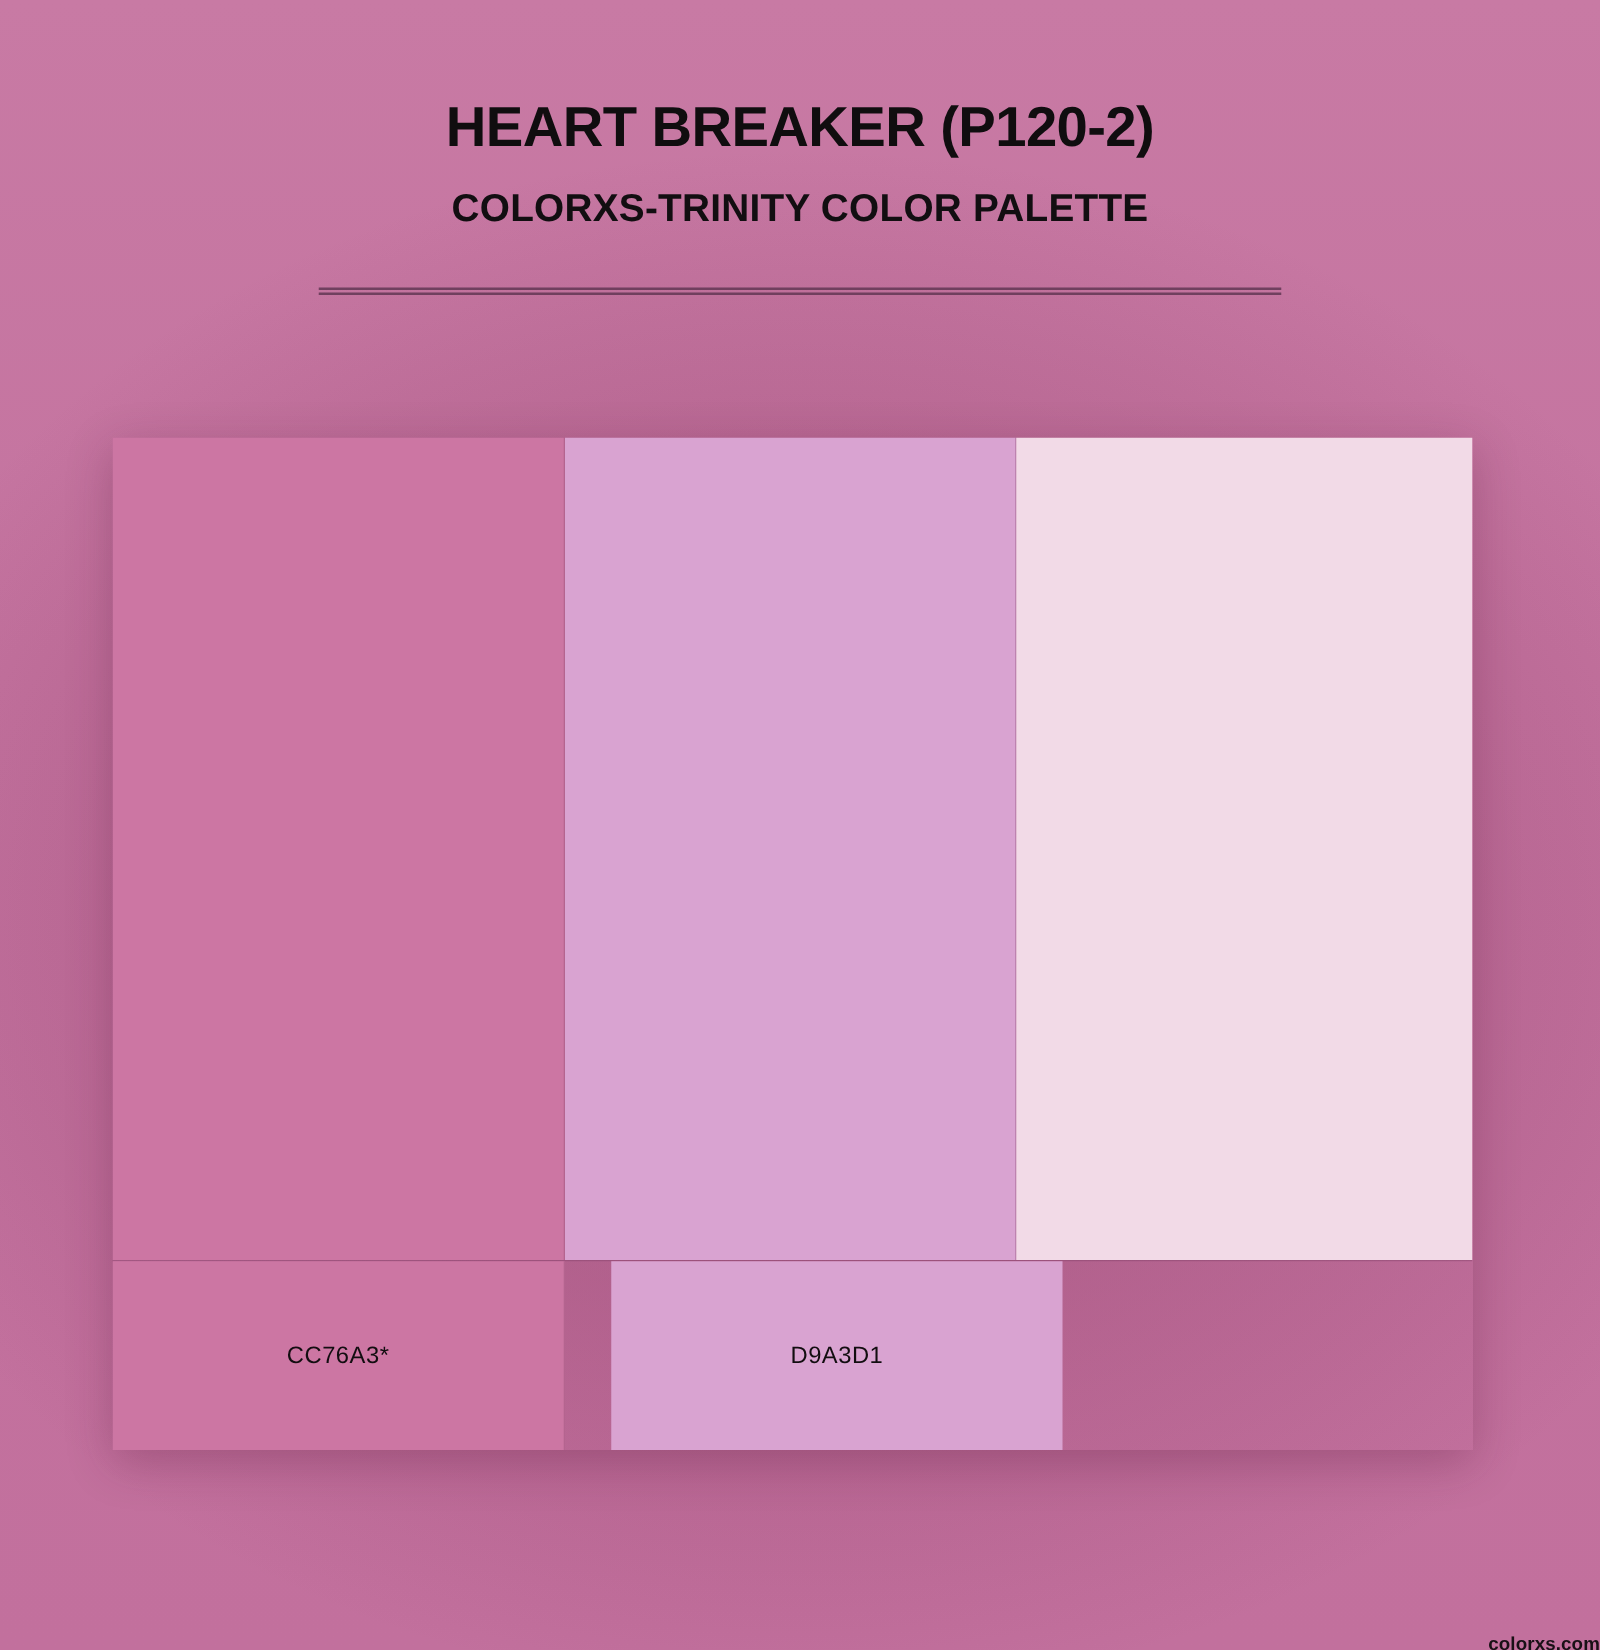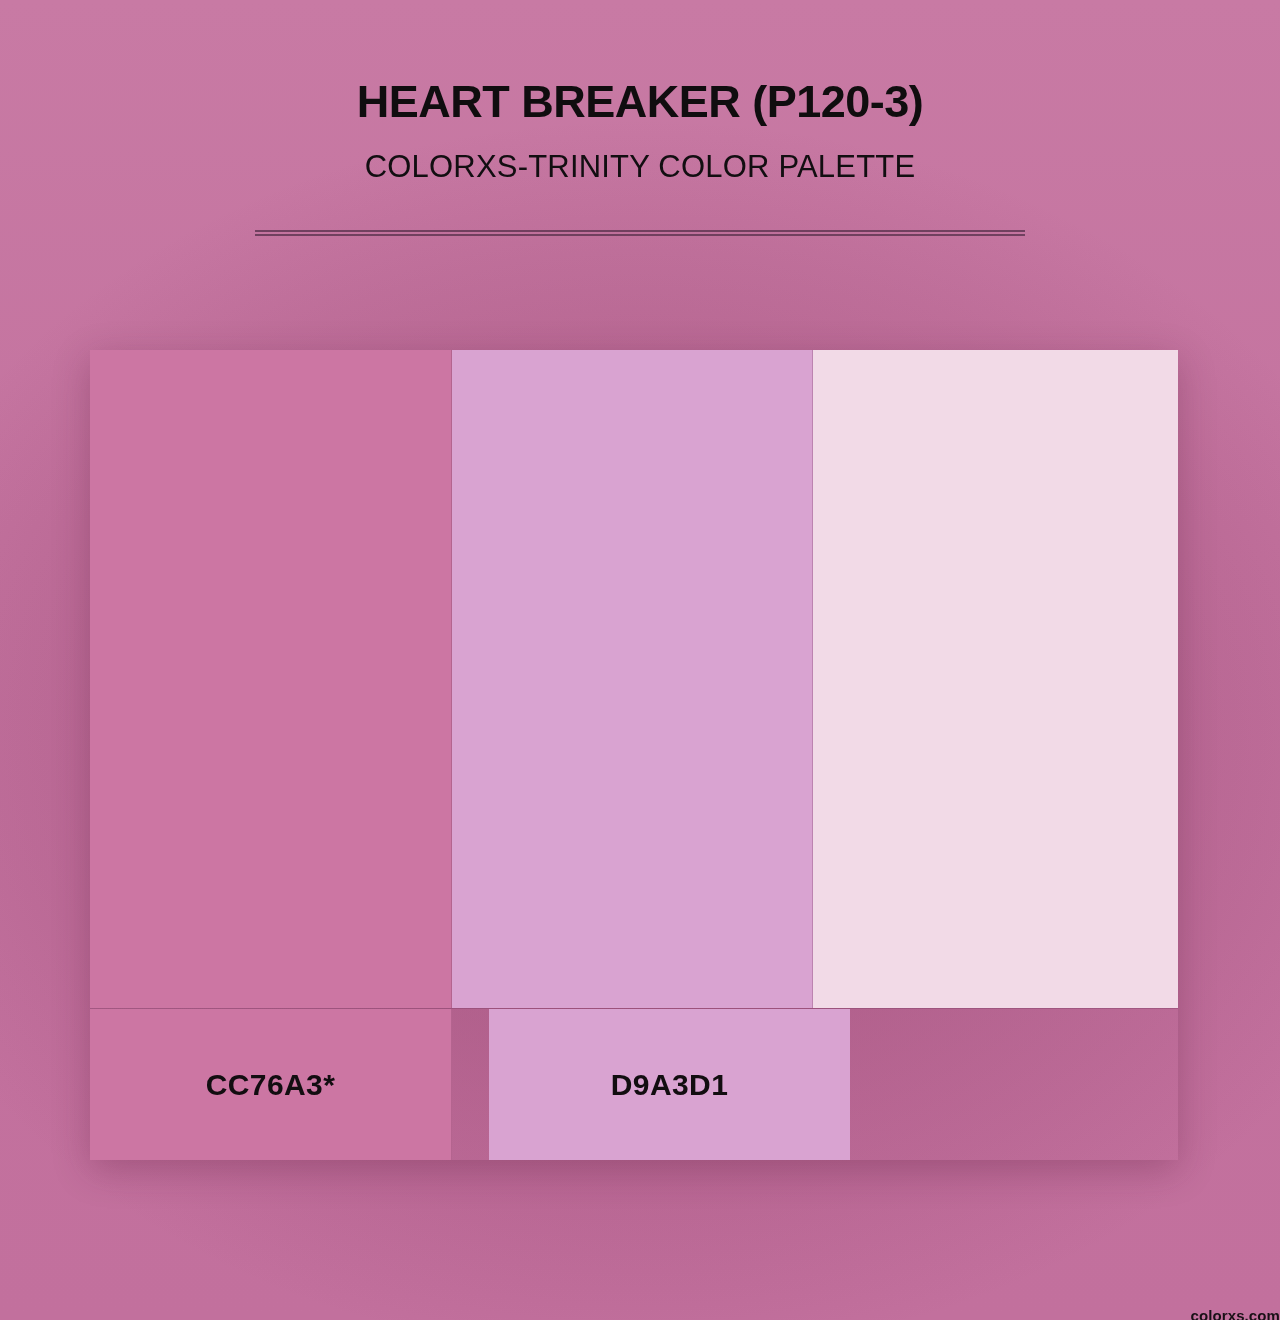--- a/index.html
+++ b/index.html
@@ -43,21 +43,21 @@
     font-weight: 700;
     letter-spacing: -0.5px;
     color: #100d0f;
     line-height: 1.16;
     white-space: nowrap;
   }
   #subtitle {
     margin: 0;
     padding-top: 21px;
     font-size: 31px;
-    font-weight: 400;
+    font-weight: 700;
     letter-spacing: 0.2px;
     color: #120e11;
     line-height: 1.16;
     white-space: nowrap;
   }
   #divider {
     position: absolute;
     left: 255px;
     top: 230px;
     width: 770px;
@@ -106,22 +106,22 @@
   .label-cell {
     height: 100%;
     display: flex;
     align-items: center;
     justify-content: center;
     border-right: 1px solid rgba(125, 60, 100, 0.30);
     box-sizing: border-box;
   }
   .label-cell:last-child { border-right: none; }
   .label-text {
-    font-size: 30px;
-    font-weight: 700;
+    font-size: 19px;
+    font-weight: 400;
     letter-spacing: 0.4px;
     color: #120d10;
     white-space: nowrap;
   }
 
   
   #footer {
     position: absolute;
     left: 0;
     top: 1307px;
@@ -134,21 +134,21 @@
     color: #191016;
     letter-spacing: 0.1px;
   }
 </style>
 </head>
 <body>
 
 <div id="page">
 
   <div id="header">
-    <h1 id="title">HEART BREAKER (P120-3)</h1>
+    <h1 id="title">HEART BREAKER (P120-2)</h1>
     <h2 id="subtitle">COLORXS-TRINITY COLOR PALETTE</h2>
   </div>
 
   <div id="divider">
     <div class="rule-line top"></div>
     <div class="rule-line bottom"></div>
   </div>
 
   <div id="palette-card">
     <div id="swatch-row">

